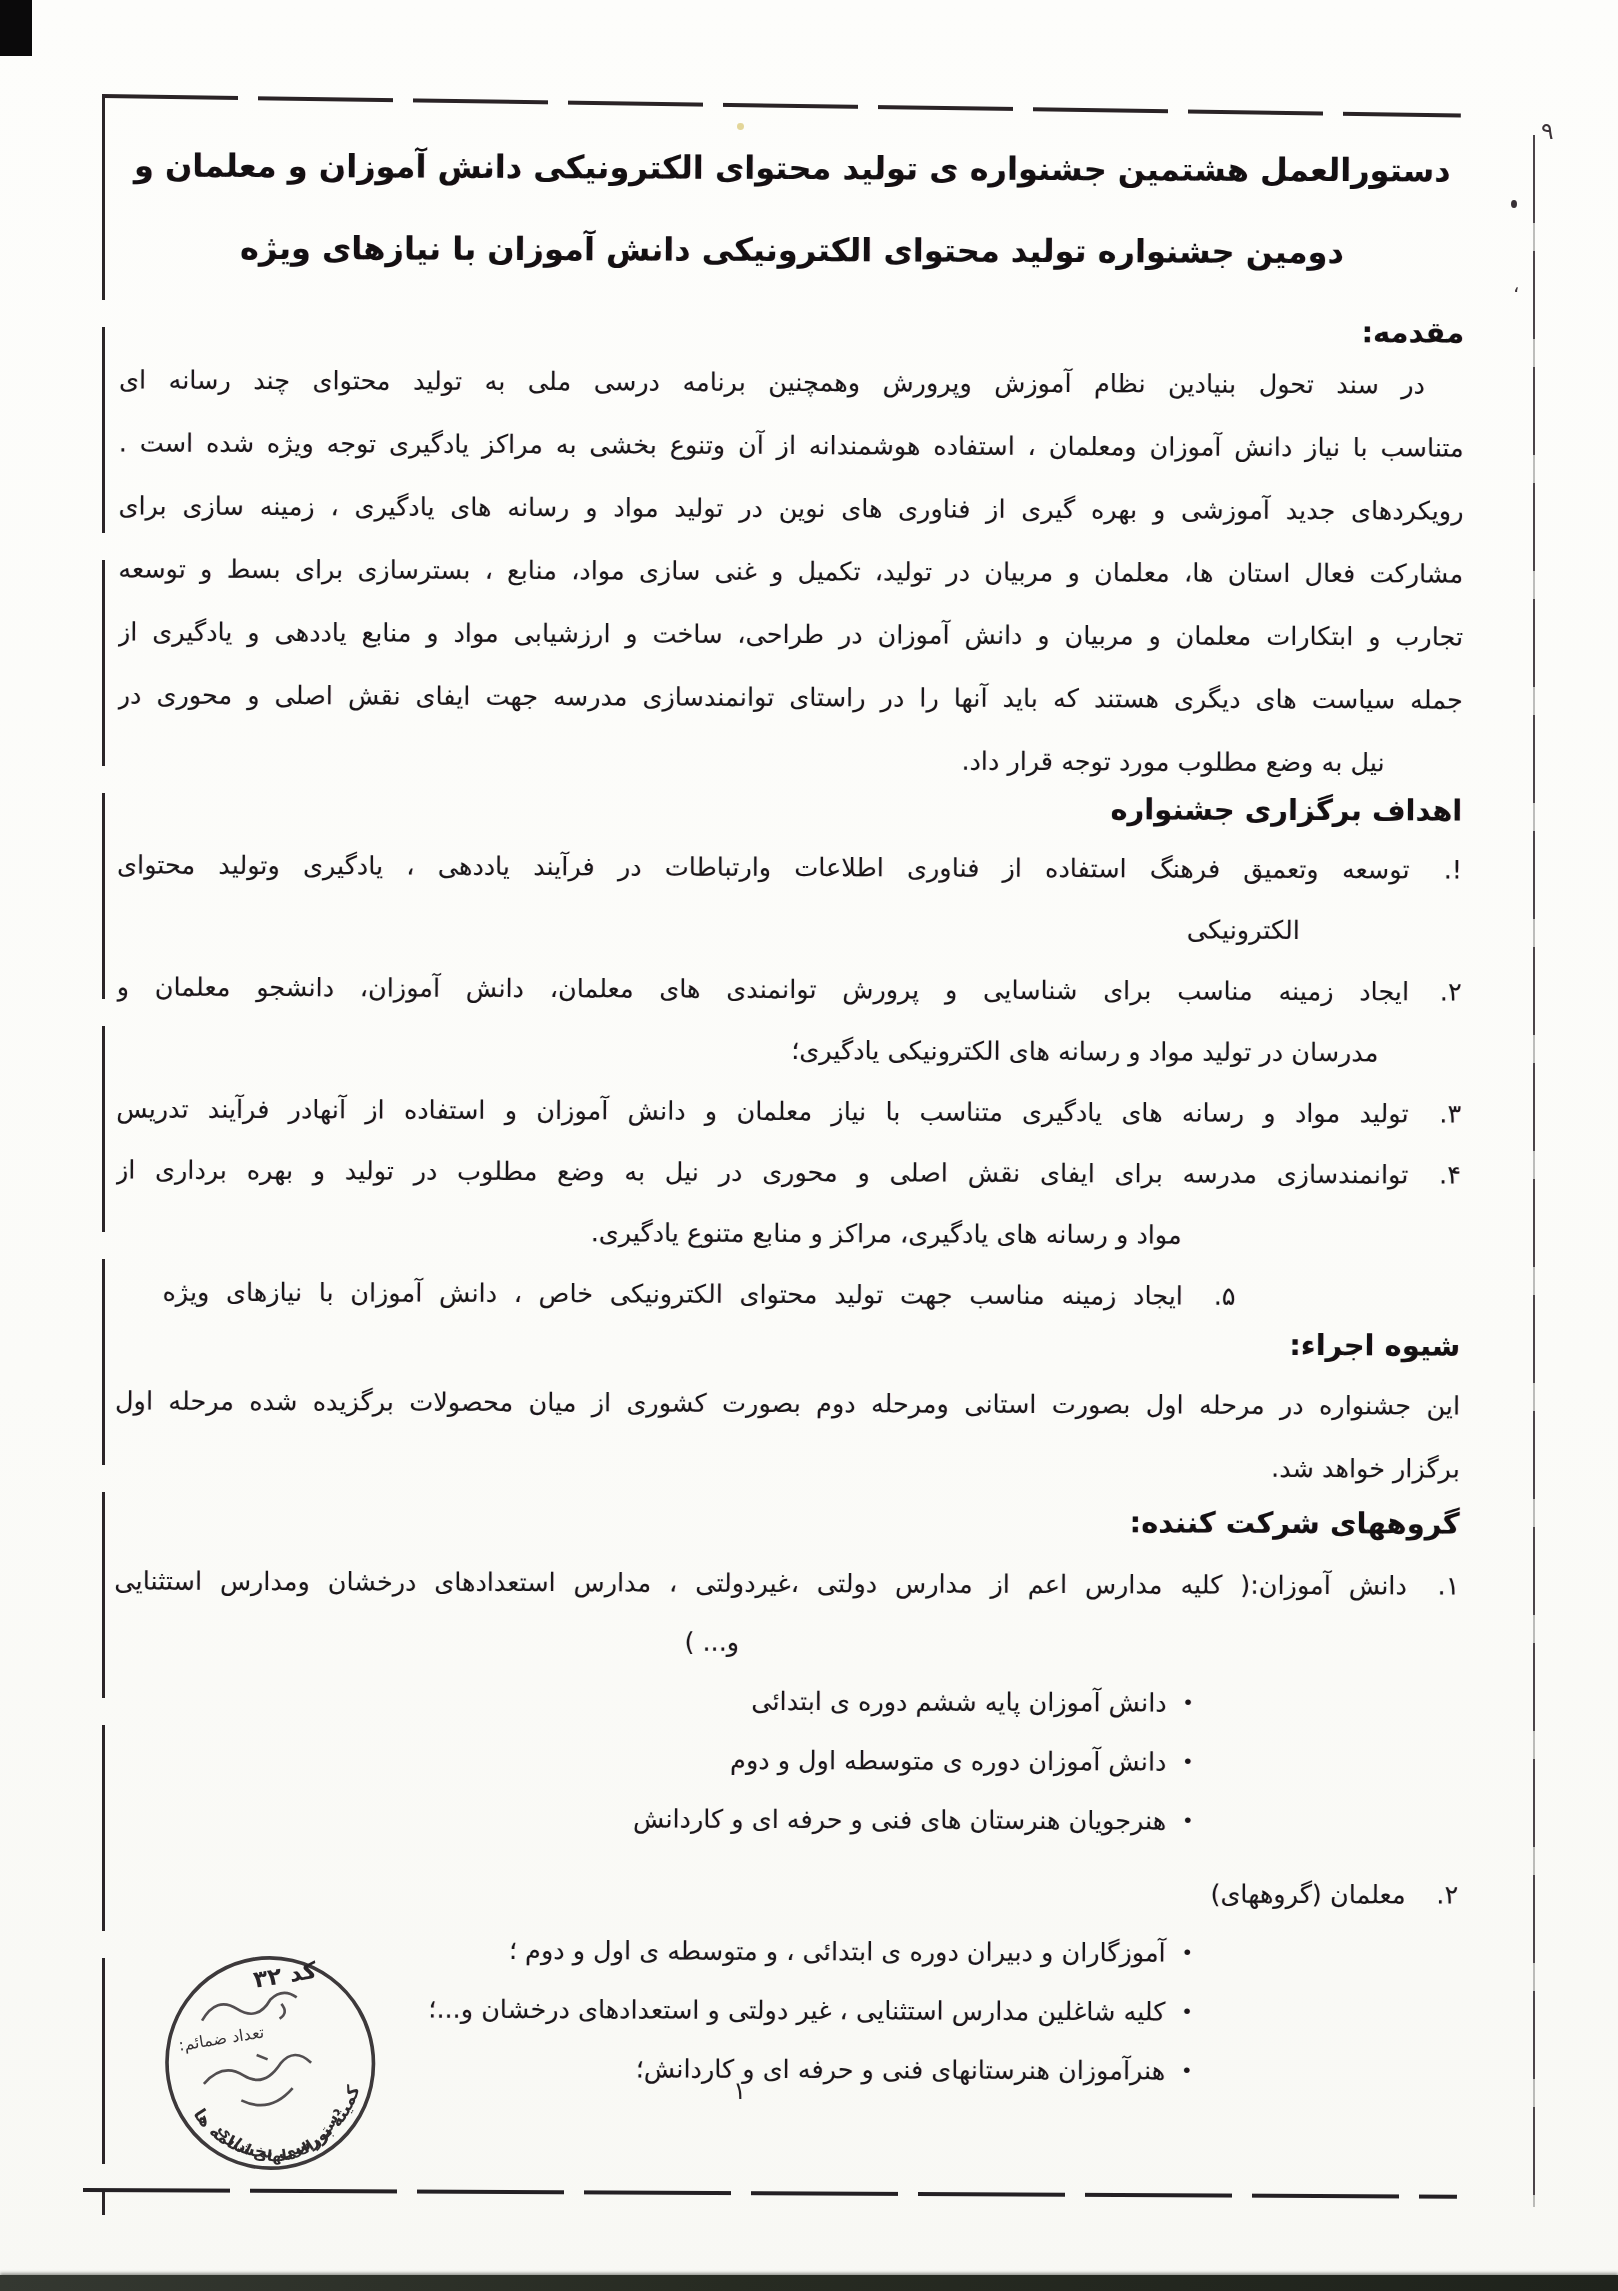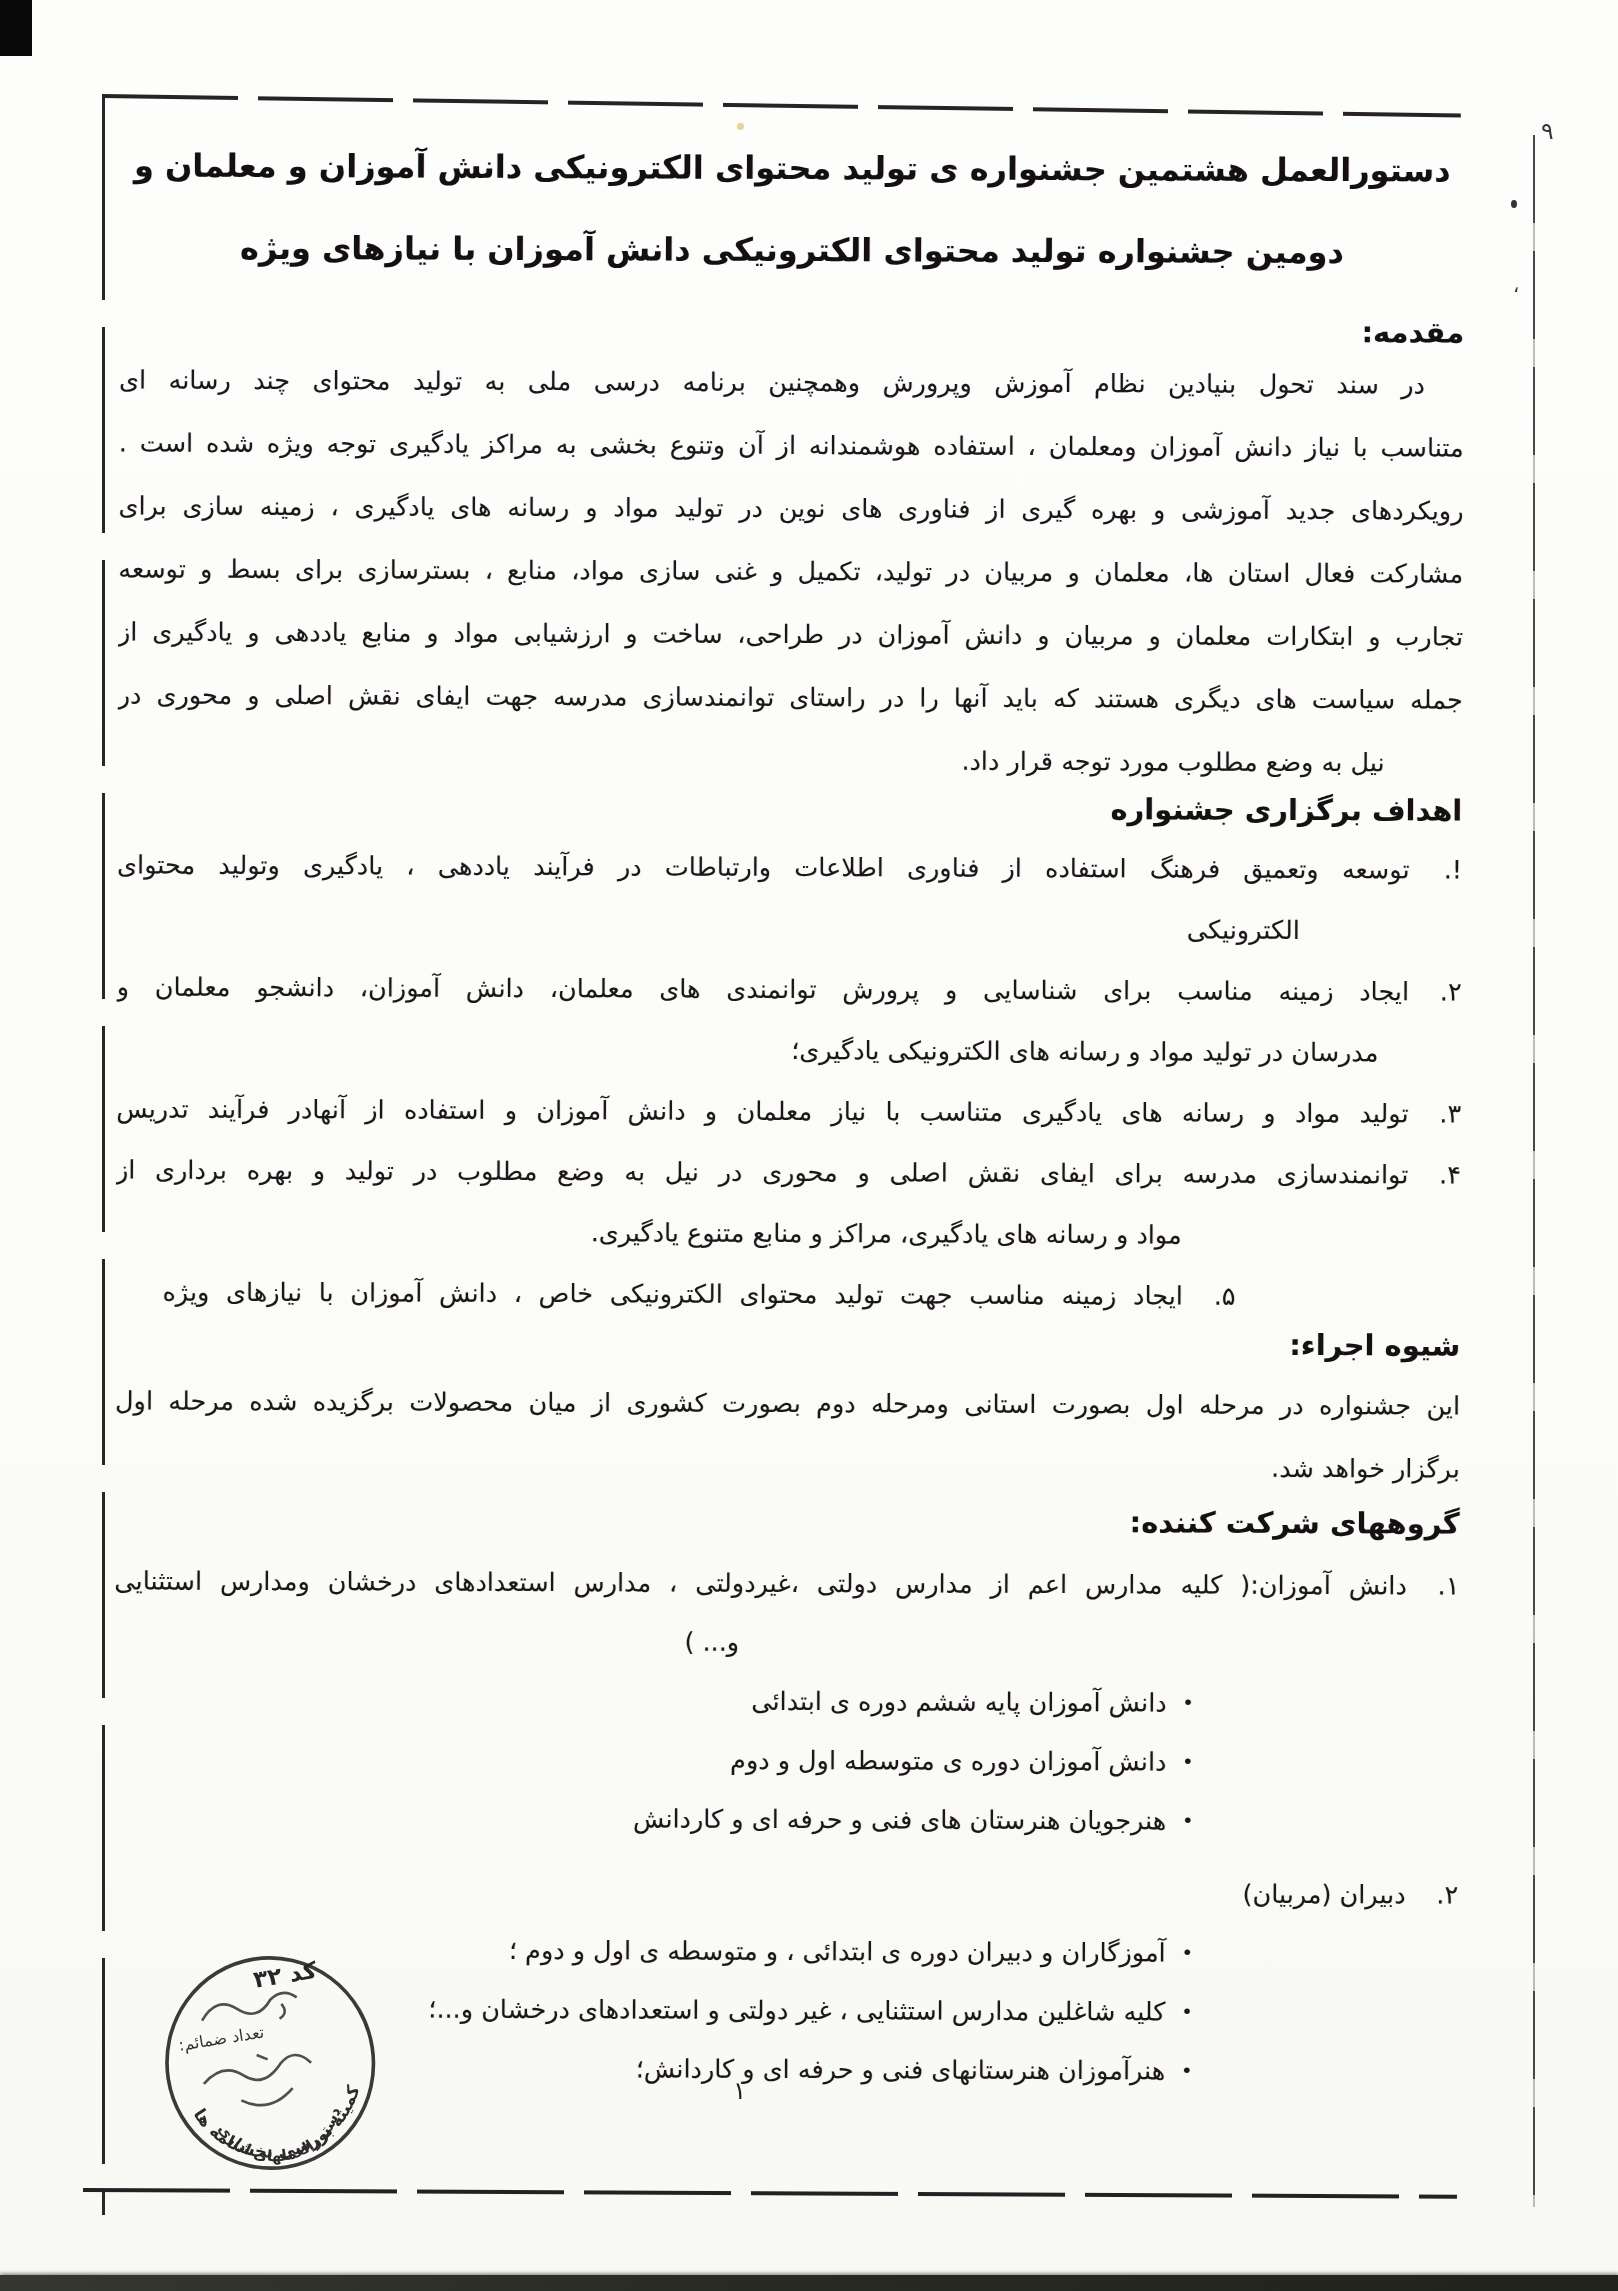--- a/index.html
+++ b/index.html
@@ -131,21 +131,21 @@
     </div>
 
     <div class="abs heading" style="top:1360px;">گروههای شرکت کننده:</div>
 
     <div class="abs" style="top:1417px;">
       <div class="gr-line just"><span class="num">۱.</span><span>دانش آموزان:( کلیه مدارس اعم از مدارس دولتی ،غیردولتی ، مدارس استعدادهای درخشان ومدارس استثنایی</span></div>
       <div class="gr-line right pr735">و... )</div>
       <div class="gr-line right pr270"><span class="bullet">•</span><span>دانش آموزان پایه ششم دوره ی ابتدائی</span></div>
       <div class="gr-line right pr270"><span class="bullet">•</span><span>دانش آموزان دوره ی متوسطه اول و دوم</span></div>
       <div class="gr-line right pr270"><span class="bullet">•</span><span>هنرجویان هنرستان های فنی و حرفه ای و کاردانش</span></div>
-      <div class="gr-line right" style="margin-top:13.7px;"><span class="num">۲.</span><span>دبیران (مربیان)</span></div>
+      <div class="gr-line right" style="margin-top:13.7px;"><span class="num">۲.</span><span>معلمان (گروههای)</span></div>
       <div class="gr-line right pr270"><span class="bullet">•</span><span>آموزگاران و دبیران دوره ی ابتدائی ، و متوسطه ی اول و دوم ؛</span></div>
       <div class="gr-line right pr270"><span class="bullet">•</span><span>کلیه شاغلین مدارس استثنایی ، غیر دولتی و استعدادهای درخشان و...؛</span></div>
       <div class="gr-line right pr270"><span class="bullet">•</span><span>هنرآموزان هنرستانهای فنی و حرفه ای و کاردانش؛</span></div>
     </div>
 
   </div>
 
   <svg class="stamp" width="263" height="294" viewBox="0 0 260 290">
     <ellipse cx="130" cy="118" rx="102" ry="104" fill="none" stroke="#161215" stroke-width="3.6" opacity="0.9"></ellipse>
     <text x="158" y="42" font-size="23" font-weight="bold" fill="#171317" text-anchor="middle" direction="rtl">کد ۳۲</text>

